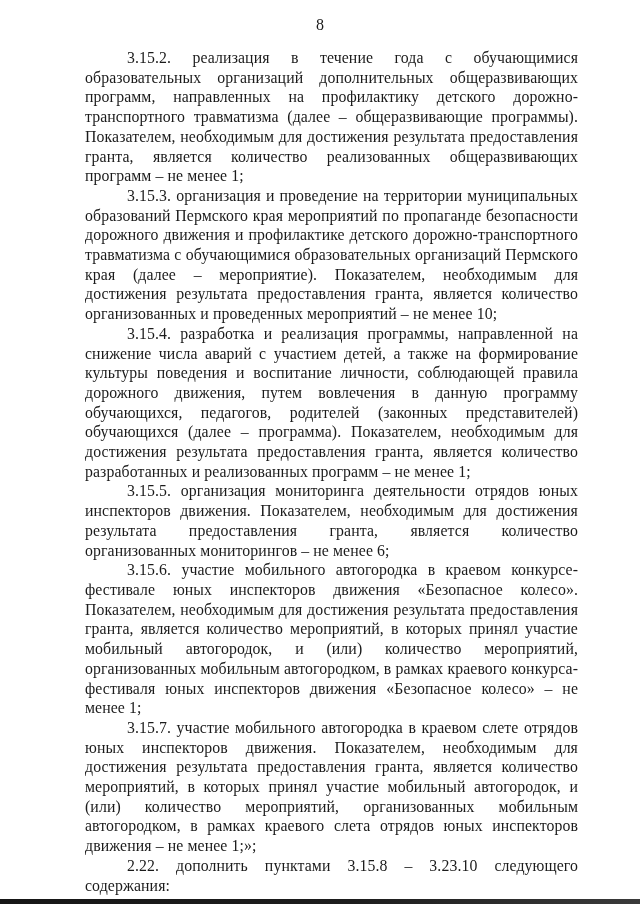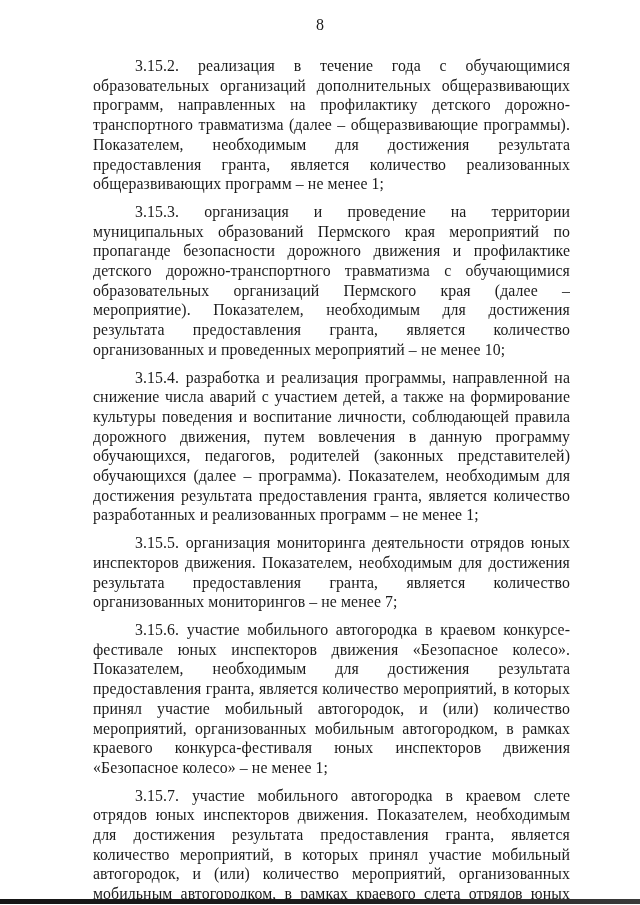--- a/index.html
+++ b/index.html
@@ -30,21 +30,21 @@
     top: 48px;
     left: 85px;
     width: 493px;
     font-size: 15.8px;
     line-height: 19.7px;
     text-align: justify;
     text-justify: inter-word;
     letter-spacing: 0.1px;
   }
   .doc-body p {
-    margin: 8px;
+    margin: 0;
     padding: 0;
     text-indent: 42px;
   }
   .scan-edge {
     position: absolute;
     left: 0;
     bottom: 1px;
     width: 100%;
     height: 5px;
     background: linear-gradient(to right, #161616 0%, #1d1d1d 55%, #2a2a2a 75%, #3a3a3a 100%);
@@ -54,21 +54,21 @@
 <body>
 
 <div class="page">
 
   <div class="page-number">8</div>
 
   <div class="doc-body">
     <p>3.15.2. реализация в течение года с обучающимися образовательных организаций дополнительных общеразвивающих программ, направленных на профилактику детского дорожно-транспортного травматизма (далее – общеразвивающие программы). Показателем, необходимым для достижения результата предоставления гранта, является количество реализованных общеразвивающих программ – не менее 1;</p>
     <p>3.15.3. организация и проведение на территории муниципальных образований Пермского края мероприятий по пропаганде безопасности дорожного движения и профилактике детского дорожно-транспортного травматизма с обучающимися образовательных организаций Пермского края (далее – мероприятие). Показателем, необходимым для достижения результата предоставления гранта, является количество организованных и проведенных мероприятий – не менее 10;</p>
     <p>3.15.4. разработка и реализация программы, направленной на снижение числа аварий с участием детей, а также на формирование культуры поведения и воспитание личности, соблюдающей правила дорожного движения, путем вовлечения в данную программу обучающихся, педагогов, родителей (законных представителей) обучающихся (далее – программа). Показателем, необходимым для достижения результата предоставления гранта, является количество разработанных и реализованных программ – не менее 1;</p>
-    <p>3.15.5. организация мониторинга деятельности отрядов юных инспекторов движения. Показателем, необходимым для достижения результата предоставления гранта, является количество организованных мониторингов – не менее 7;</p>
+    <p>3.15.5. организация мониторинга деятельности отрядов юных инспекторов движения. Показателем, необходимым для достижения результата предоставления гранта, является количество организованных мониторингов – не менее 6;</p>
     <p>3.15.6. участие мобильного автогородка в краевом конкурсе-фестивале юных инспекторов движения «Безопасное колесо». Показателем, необходимым для достижения результата предоставления гранта, является количество мероприятий, в которых принял участие мобильный автогородок, и (или) количество мероприятий, организованных мобильным автогородком, в рамках краевого конкурса-фестиваля юных инспекторов движения «Безопасное колесо» – не менее 1;</p>
     <p>3.15.7. участие мобильного автогородка в краевом слете отрядов юных инспекторов движения. Показателем, необходимым для достижения результата предоставления гранта, является количество мероприятий, в которых принял участие мобильный автогородок, и (или) количество мероприятий, организованных мобильным автогородком, в рамках краевого слета отрядов юных инспекторов движения – не менее 1;»;</p>
     <p>2.22. дополнить пунктами 3.15.8 – 3.23.10 следующего содержания:</p>
   </div>
 
   <div class="scan-edge"></div>
 
 </div>
 
 </body></html>

